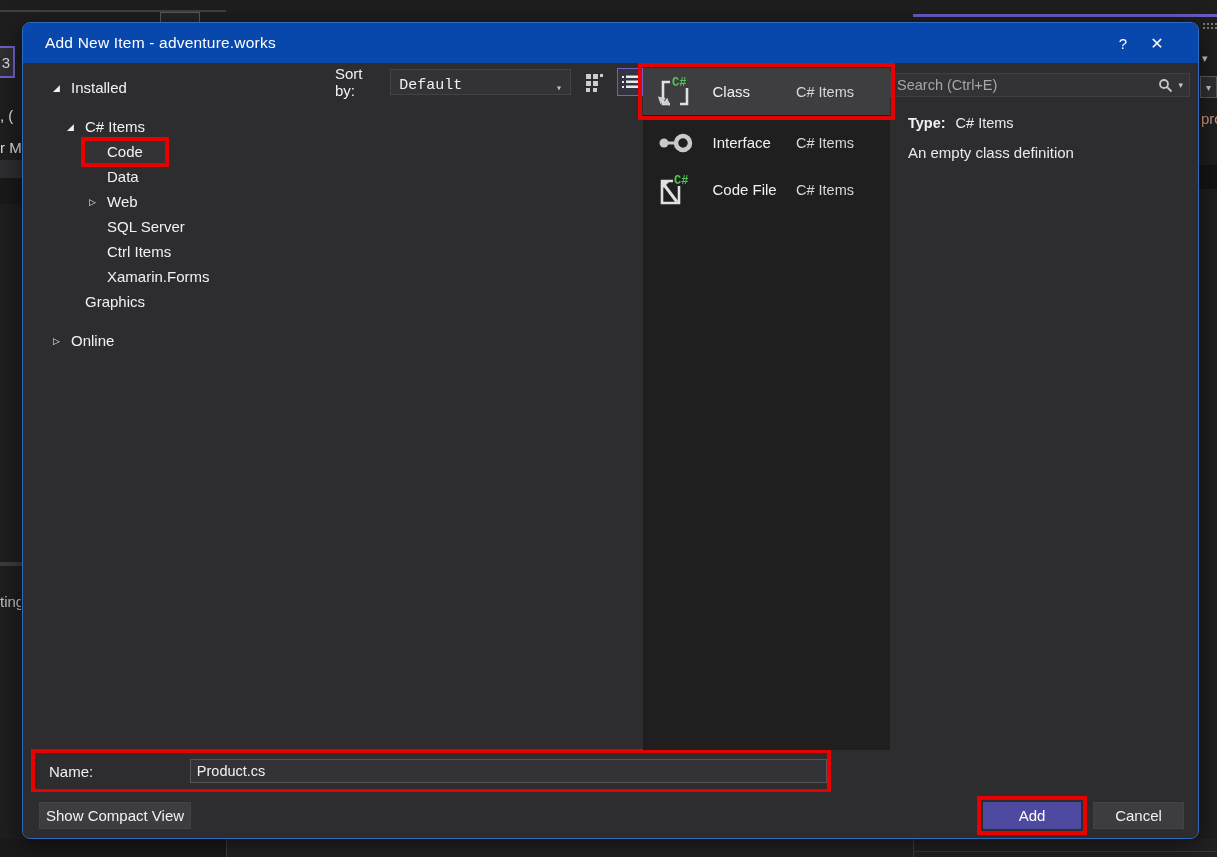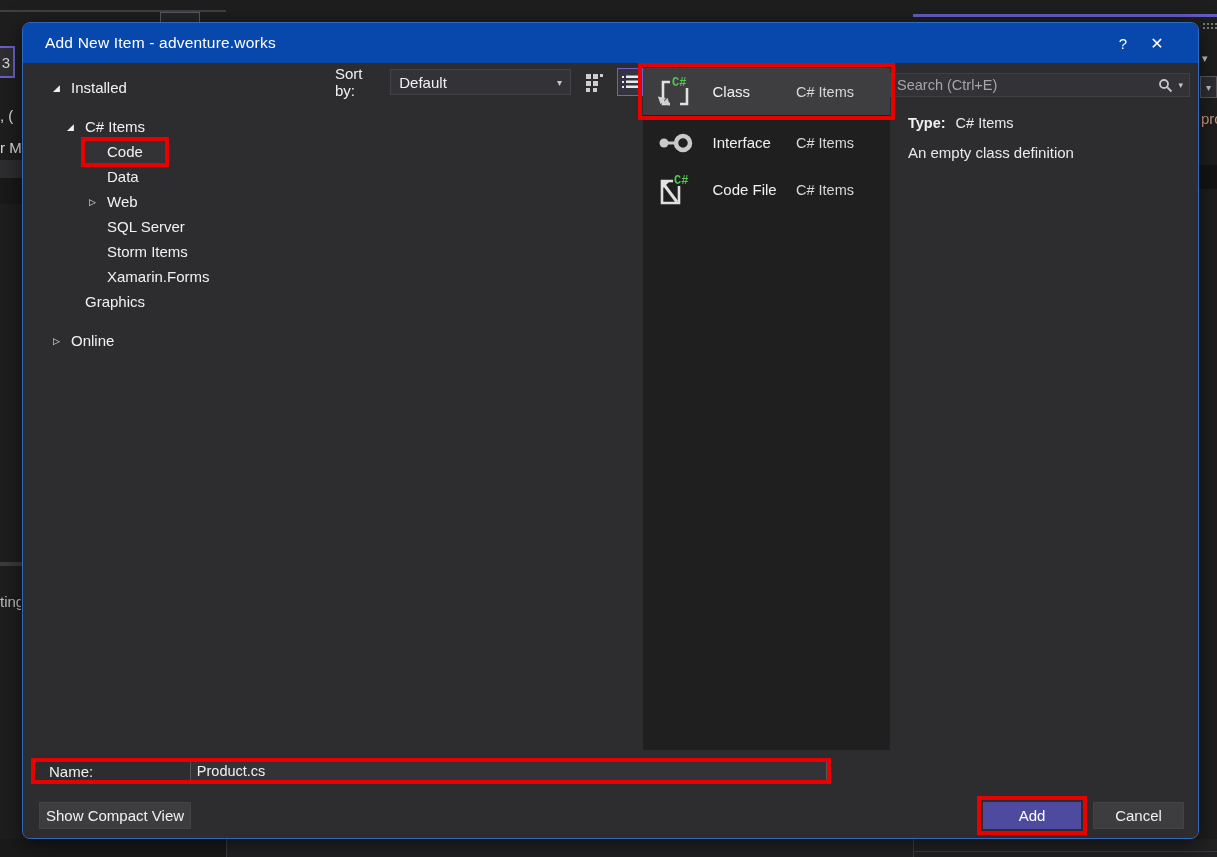--- a/index.html
+++ b/index.html
@@ -59,22 +59,22 @@
   .tree-item.lvl2 { padding-left:66px; }
   .tree-item.gap-before { margin-top:14px; }
   .tree-item.gap-after { margin-bottom:14px; }
   .code-annot { display:inline-block; background:#333336; padding:2px 22px 3px 22px; margin-left:-22px;
                 outline:4px solid #e90000; }
 
   
   .mid-panel { flex:1 1 auto; display:flex; flex-direction:row; min-width:0; }
   .sortbar { height:38px; flex:0 0 38px; display:flex; align-items:center; padding-left:6px; background:#2d2d30; }
   .sortbar .sort-label { font-size:15px; margin-right:8px; color:#f1f1f1; }
-  .combo { width:196px; height:26px; background:#333337; border:1px solid #434346; display:flex; align-items:center;
-           padding:0 8px; font-size:15px; color:#f1f1f1; }
+  .combo { width:196px; height:26px; background:#333337; border:1px solid #434346; display:flex; align-items:flex-end;
+           padding:0 8px; font-size:15px; color:#f1f1f1;font-family:Liberation Mono, monospace; }
   .combo .spacer { flex:1; }
   .combo .caret { font-size:10px; color:#c5c5c5; }
   .viewbtn { width:28px; height:28px; margin-left:10px; display:flex; align-items:center; justify-content:center; }
   .viewbtn.selected { border:1px solid #6c62c9; background:#333341; }
   .template-list { flex:1 1 auto; background:#1f1f20; padding:0; position:relative; }
   .tmpl-row { height:47px; display:flex; align-items:center; padding-left:14px; }
   .tmpl-row.selected { background:#3e3e40; outline:4px solid #e90000; outline-offset:1px; margin-top:5px; margin-bottom:4px; }
   .tmpl-icon { width:40px; flex:0 0 40px; display:flex; align-items:center; }
   .tmpl-name { font-size:15px; color:#f1f1f1; margin-left:16px; }
   .tmpl-cat { margin-left:auto; margin-right:36px; font-size:14.5px; color:#d8d8d8; }
@@ -87,21 +87,21 @@
                      font-family:"Liberation Sans", sans-serif; font-size:14.5px; }
   .searchbox input::placeholder { color:#a6a6a6; opacity:1; }
   .searchbox .caret { font-size:9px; color:#c5c5c5; margin-left:5px; }
   .type-row { margin:18px 0 0 18px; font-size:14.5px; display:flex; }
   .type-row .t-label { font-weight:bold; margin-right:10px; }
   .type-row .t-value { color:#eaeaea; }
   .desc-row { margin:13px 0 0 18px; font-size:15px; color:#eaeaea; }
 
   
   .name-row { height:42px; flex:0 0 42px; display:flex; align-items:center; background:#2d2d30; }
-  .name-annot { margin-left:12px; width:792px; height:18px; display:flex; align-items:center;
+  .name-annot { margin-left:12px; width:792px; height:36px; display:flex; align-items:center;
                 outline:4px solid #e90000; }
   .name-label { font-size:15px; margin-left:14px; width:141px; }
   .name-input { width:638px; height:24px; background:#333337; border:1px solid #555558; color:#f1f1f1;
                 font-family:"Liberation Sans", sans-serif; font-size:14.5px; padding:0 6px; outline:none; }
   .btn-row { height:46px; flex:0 0 46px; display:flex; align-items:center; background:#2d2d30; }
   .btn { height:27px; font-size:15px; display:flex; align-items:center; justify-content:center;
          border:1px solid transparent; cursor:default; }
   .btn-compact { margin-left:16px; width:152px; background:#3d3d40; color:#f1f1f1; border-color:#434346; }
   .btn-add { margin-left:auto; width:98px; background:#4d4aa0; color:#fff; outline:4px solid #e90000; outline-offset:2px; }
   .btn-cancel { margin-left:12px; margin-right:14px; width:91px; background:#3d3d40; color:#f1f1f1; border-color:#434346; }
@@ -166,21 +166,21 @@
         <div class="tree-item lvl2">
           <span class="arrow">▷</span>
           <span>Web</span>
         </div>
         <div class="tree-item lvl2">
           <span class="arrow"></span>
           <span>SQL Server</span>
         </div>
         <div class="tree-item lvl2">
           <span class="arrow"></span>
-          <span>Storm Items</span>
+          <span>Ctrl Items</span>
         </div>
         <div class="tree-item lvl2">
           <span class="arrow"></span>
           <span>Xamarin.Forms</span>
         </div>
         <div class="tree-item lvl1-noarrow">
           <span>Graphics</span>
         </div>
         <div class="tree-item lvl0 gap-before">
           <span class="arrow">▷</span>

